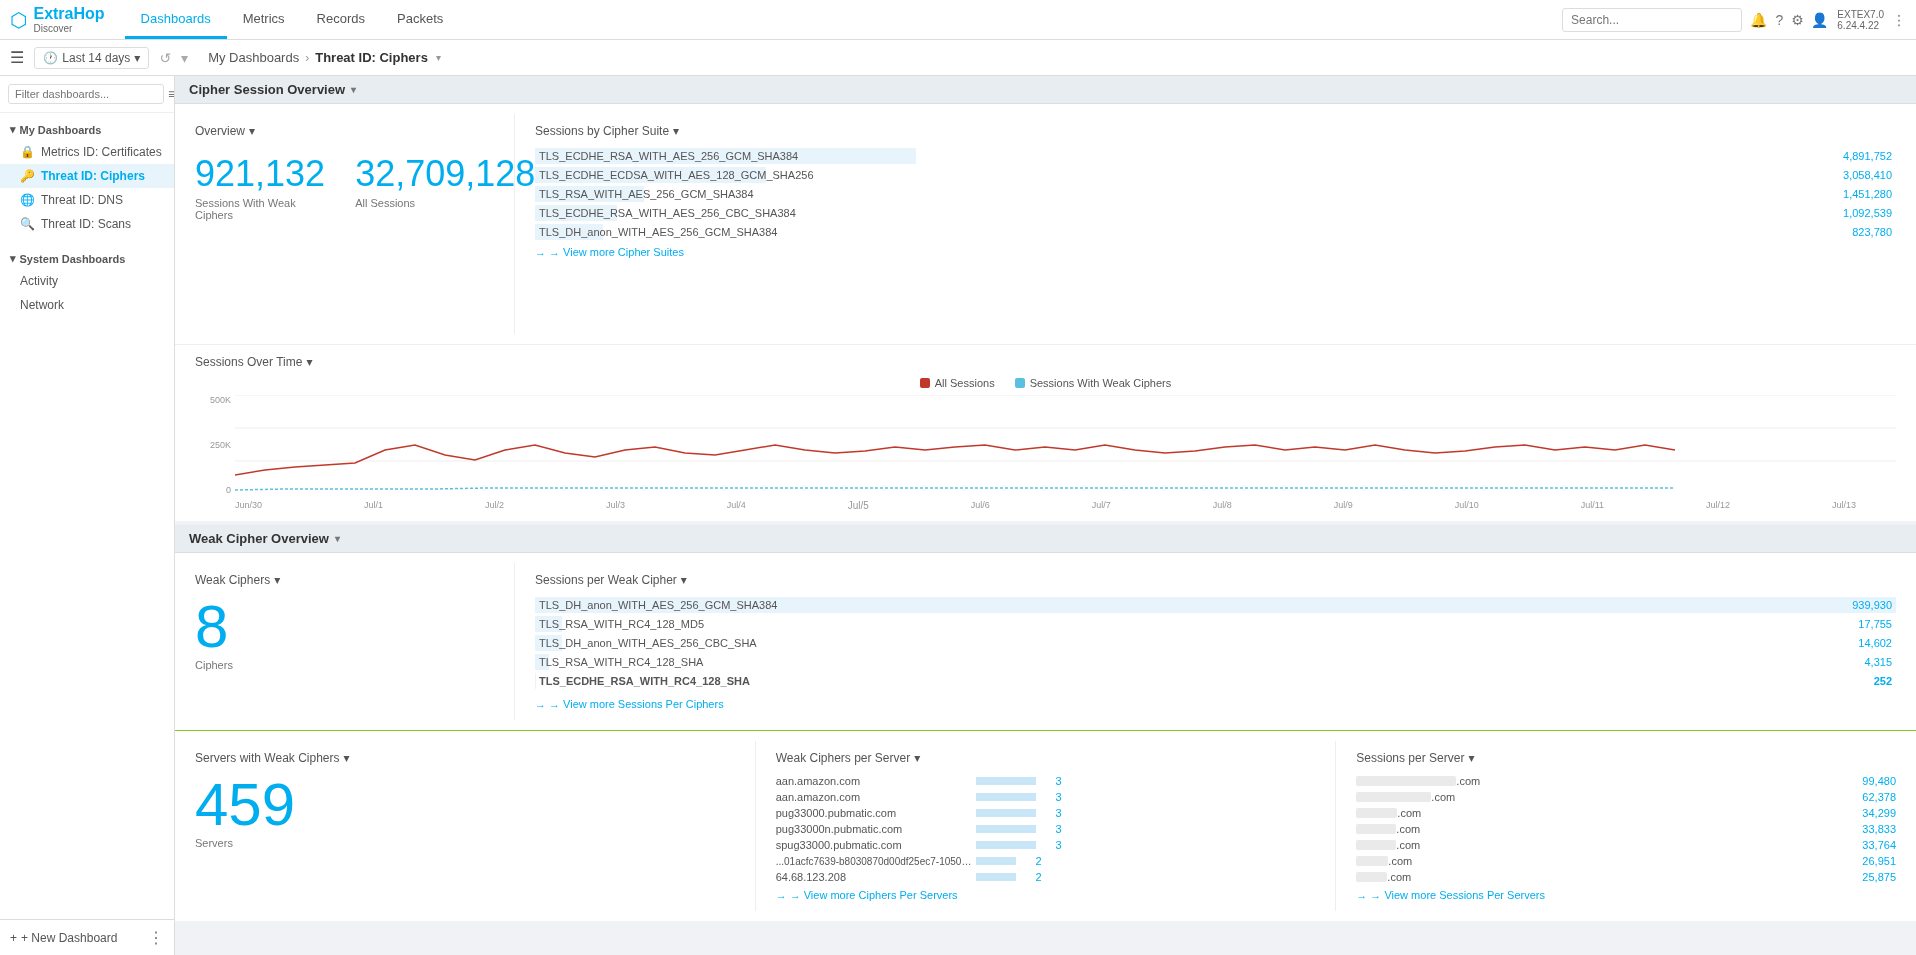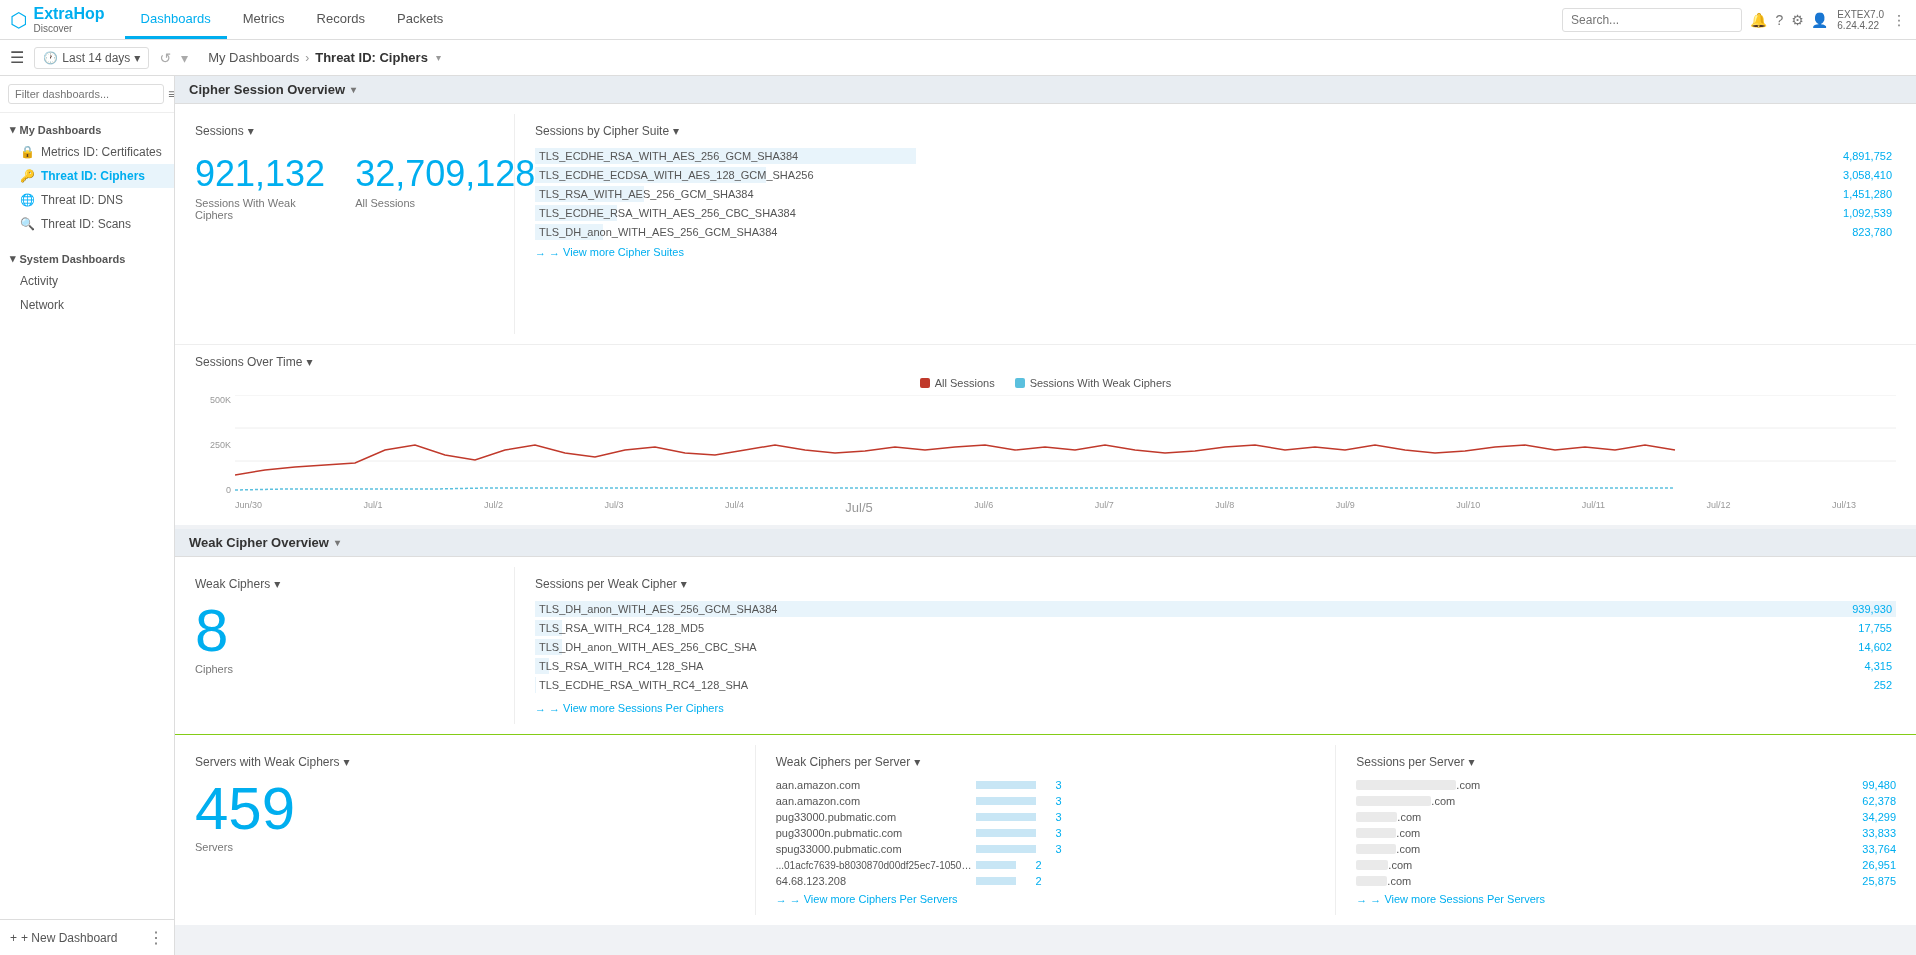--- a/index.html
+++ b/index.html
@@ -201,21 +201,21 @@
     <div class="section-panel">
       <div class="widget-header">
         <span>Cipher Session Overview</span>
         <span class="widget-dropdown">▾</span>
       </div>
 
       <div class="cso-body">
 
         <div class="cso-left">
           <div class="cso-left-header">
-            <span>Sessions</span>
+            <span>Overview</span>
             <span>▾</span>
           </div>
           <div class="numbers-row">
             <div>
               <div class="big-number" style="font-size:36px;">921,132</div>
               <div class="big-number-label">Sessions With Weak Ciphers</div>
             </div>
             <div>
               <div class="big-number" style="font-size:36px;">32,709,128</div>
               <div class="big-number-label">All Sessions</div>
@@ -306,21 +306,21 @@
               <polyline points="0,95 50,94 100,94 150,94 200,94 250,93 300,93 350,93 400,93 450,93 500,93 550,93 600,93 650,93 700,93 750,93 800,93 850,93 900,93 950,93 1000,93 1050,93 1100,93 1150,93 1200,93 1250,93 1300,93 1350,93 1400,93 1440,93" fill="none" stroke="#5bc0de" stroke-width="1.5" stroke-dasharray="3,2"></polyline>
             </svg>
           </div>
         </div>
         <div class="chart-x-labels" style="padding:2px 40px 0 40px;display:flex;justify-content:space-between;">
           <span style="font-size:9px;color:#999;">Jun/30</span>
           <span style="font-size:9px;color:#999;">Jul/1</span>
           <span style="font-size:9px;color:#999;">Jul/2</span>
           <span style="font-size:9px;color:#999;">Jul/3</span>
           <span style="font-size:9px;color:#999;">Jul/4</span>
-          <span style="font-size:13px;color:#999;">Jul/5</span>
+          <span style="font-size:10px;color:#999;">Jul/5</span>
           <span style="font-size:9px;color:#999;text-align:center;">Jul/6</span>
           <span style="font-size:9px;color:#999;">Jul/7</span>
           <span style="font-size:9px;color:#999;">Jul/8</span>
           <span style="font-size:9px;color:#999;">Jul/9</span>
           <span style="font-size:9px;color:#999;">Jul/10</span>
           <span style="font-size:9px;color:#999;">Jul/11</span>
           <span style="font-size:9px;color:#999;">Jul/12</span>
           <span style="font-size:9px;color:#999;">Jul/13</span>
         </div>
       </div>
@@ -370,21 +370,21 @@
               <span class="cipher-value">14,602</span>
             </div>
           </div>
           <div class="cipher-row" style="position:relative;margin-bottom:3px;">
             <div style="position:absolute;top:0;bottom:0;left:0;width:1%;background:#e8f4fb;z-index:0;"></div>
             <div class="cipher-content">
               <span class="cipher-name">TLS_RSA_WITH_RC4_128_SHA</span>
               <span class="cipher-value">4,315</span>
             </div>
           </div>
-          <div class="cipher-row" style="position:relative;margin-bottom:9px;">
+          <div class="cipher-row" style="position:relative;margin-bottom:9px;font-weight:bold;">
             <div style="position:absolute;top:0;bottom:0;left:0;width:0.1%;background:#e8f4fb;z-index:0;"></div>
             <div class="cipher-content">
               <span class="cipher-name">TLS_ECDHE_RSA_WITH_RC4_128_SHA</span>
               <span class="cipher-value">252</span>
             </div>
           </div>
 
           <div class="view-more-link">
             <span>→</span>
             <span>→ View more Sessions Per Ciphers</span>

